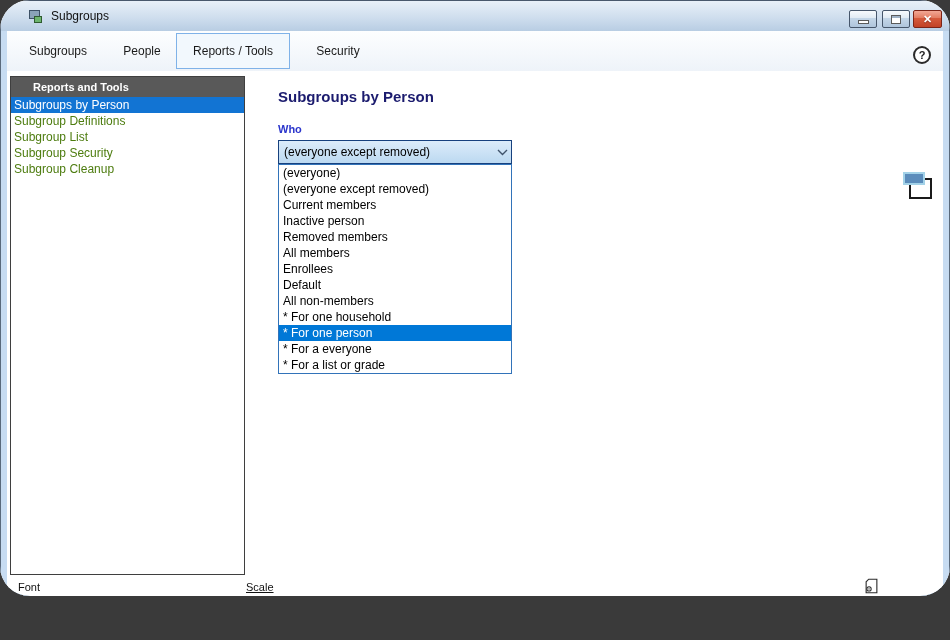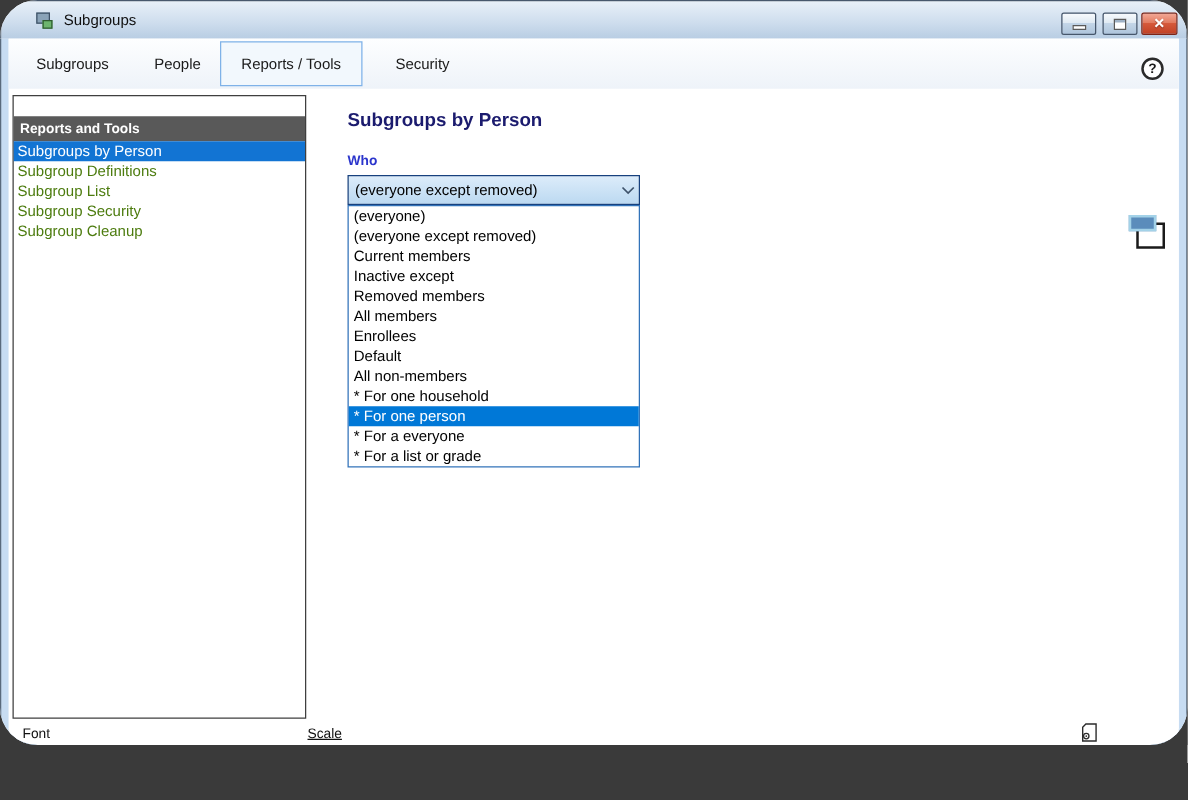--- a/index.html
+++ b/index.html
@@ -44,21 +44,21 @@
   .tabrow .tab:nth-of-type(1){ left:3px;  width:96px; }
   .tabrow .tab:nth-of-type(2){ left:99px; width:72px; }
   .tabrow .tab:nth-of-type(3){ left:169px;width:114px; }
   .tabrow .tab:nth-of-type(4){ left:295px;width:72px; }
   .tab.selected { background:#f2f8fd; border:1px solid #7fb2e8; }
   .help-btn { position:absolute; left:906px; top:15px; width:18px; height:18px; border:2px solid #2b2b2b; border-radius:50%;
               display:flex; align-items:center; justify-content:center; font-size:11px; font-weight:bold; color:#1a1a1a; background:#fff; }
   
   .sidebar { position:absolute; left:3px; top:45px; width:235px; height:499px; border:1px solid #3f3f3f; background:#fff; }
   .sidebar-header { height:20px; background:var(--sidebar-header-bg,#595959); color:#fff; font-size:11px; font-weight:bold;
-                    line-height:20px; padding-left:5px;margin-top:16px; }
+                    line-height:20px; padding-left:22px; }
   .sidebar-item { height:16px; line-height:16px; font-size:12px; color:#4d7c0f; padding-left:3px; white-space:nowrap; overflow:hidden; }
   .sidebar-item.selected { background:var(--sidebar-selection,#1274d3); color:#fff; }
   
   .main-heading { position:absolute; left:271px; top:57px; font-size:15px; font-weight:bold; color:var(--heading-navy,#1b1b6e); }
   .who-label { position:absolute; left:271px; top:92px; font-size:11px; font-weight:bold; color:var(--label-blue,#2b35cc); }
   .who-combo { position:absolute; left:271px; top:109px; width:234px; height:24px;
                border:1px solid var(--combo-border,#17417e);
                background:linear-gradient(#dcecfa, #bcd9f1); display:flex; align-items:center; }
   .who-combo .value { flex:1; font-size:12px; color:#000; padding-left:5px; white-space:nowrap; overflow:hidden; }
   .combo-chevron { width:18px; display:flex; align-items:center; justify-content:center; }
@@ -179,21 +179,21 @@
 
         <div class="who-option">
           <span>(everyone except removed)</span>
         </div>
 
         <div class="who-option">
           <span>Current members</span>
         </div>
 
         <div class="who-option">
-          <span>Inactive except</span>
+          <span>Inactive person</span>
         </div>
 
         <div class="who-option">
           <span>Removed members</span>
         </div>
 
         <div class="who-option">
           <span>All members</span>
         </div>
 

